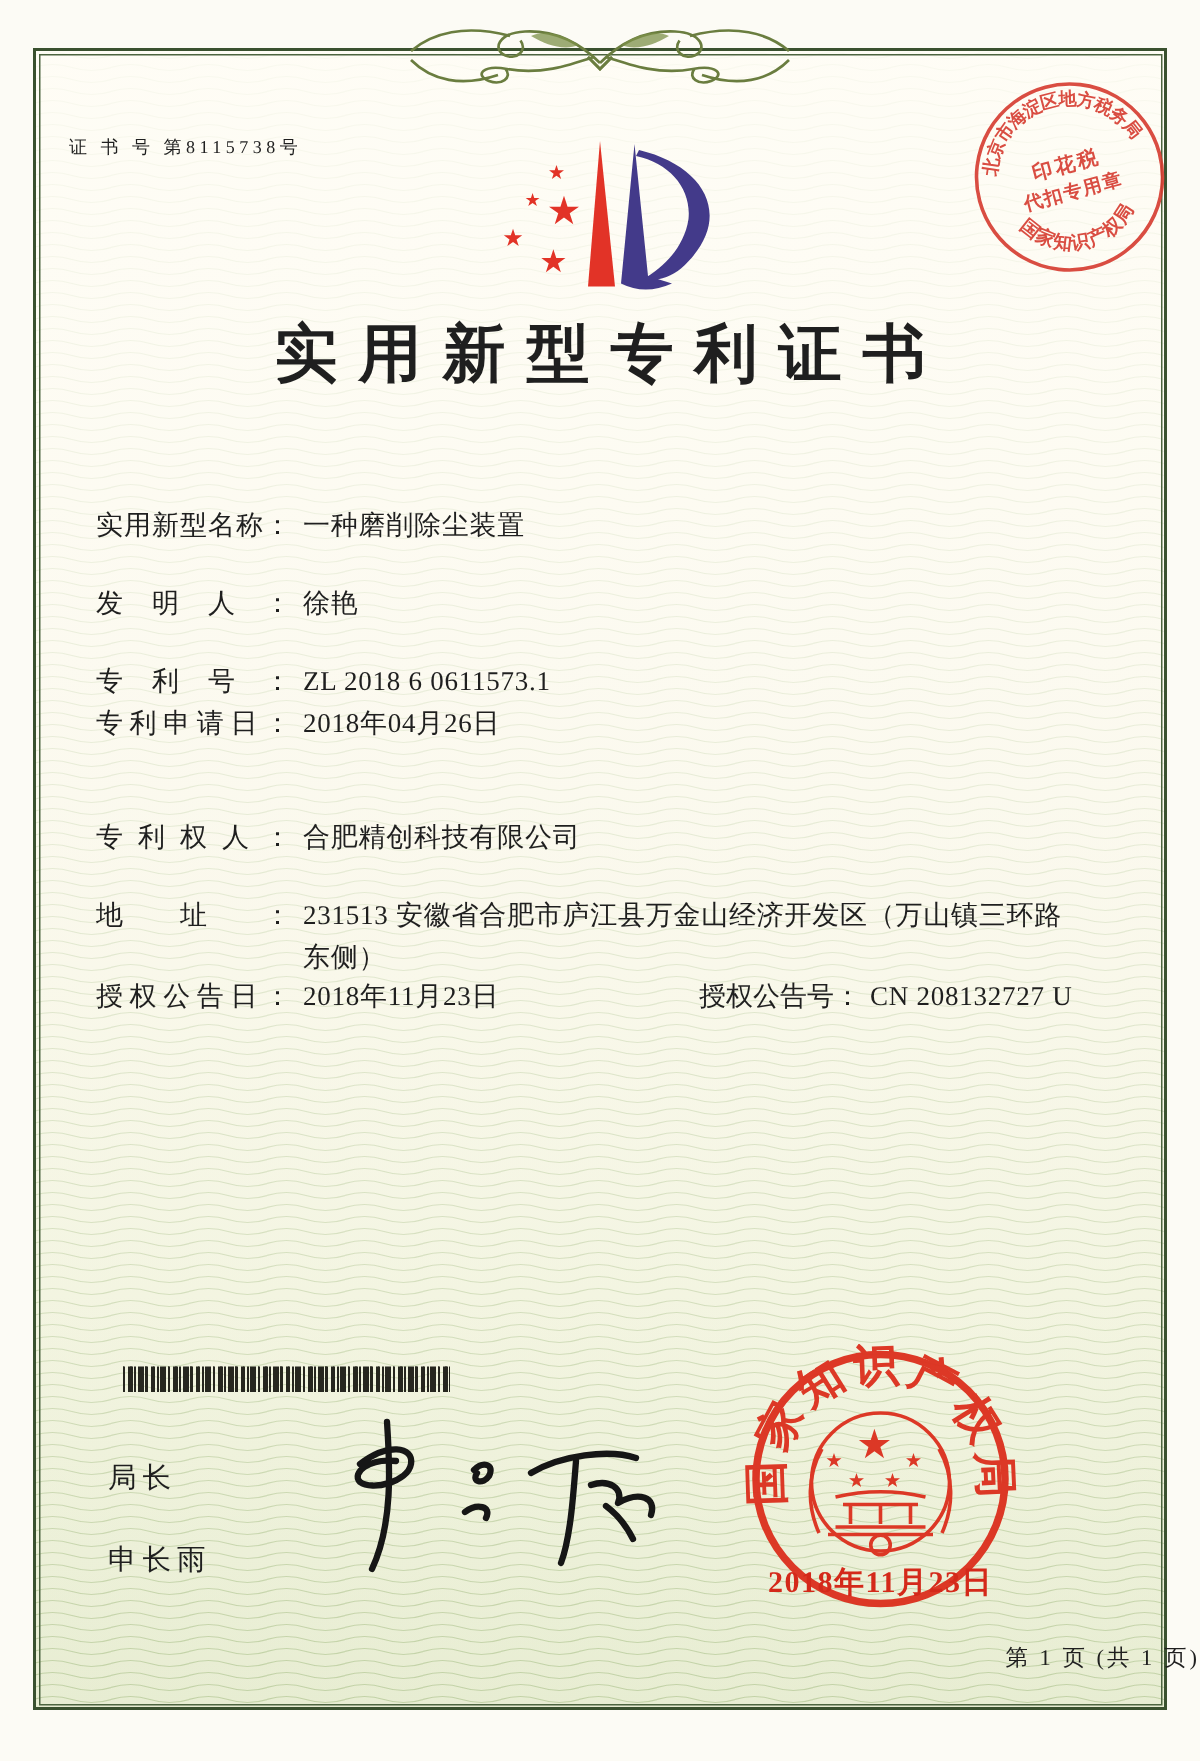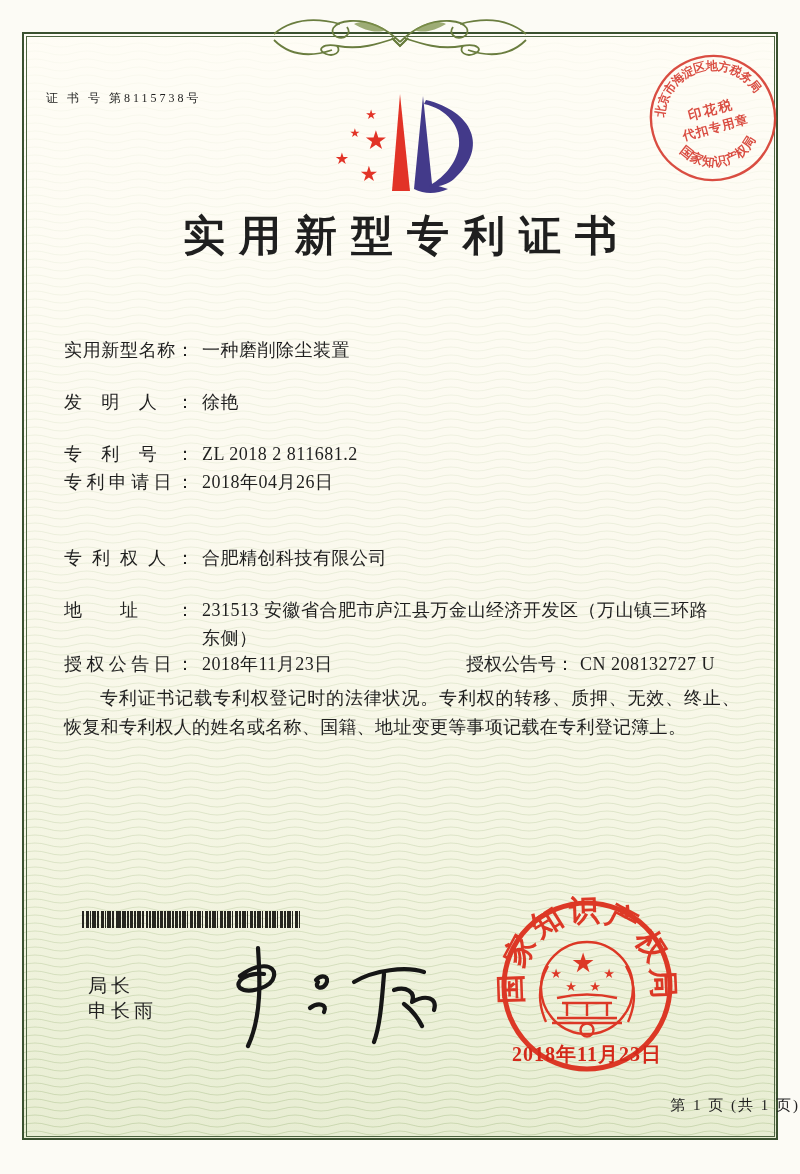--- a/index.html
+++ b/index.html
@@ -33,23 +33,23 @@
   .grant-no{position:absolute;left:402px;top:0;font-family:Liberation Serif, serif;}
   .grant-no .fvalue{margin-left:6px;}
   .paras{position:absolute;left:64px;top:684px;width:676px;font-size:18px;line-height:29px;text-align:justify;}
   .paras p{margin:0;text-indent:2em;letter-spacing:.3px;}
   .barcode{
     position:absolute;left:82px;top:911px;width:218px;height:17px;
     background:
       repeating-linear-gradient(90deg,#26261f 0 1.5px,rgba(0,0,0,0) 1.5px 3.5px,#26261f 3.5px 6.5px,rgba(0,0,0,0) 6.5px 7.5px),
       repeating-linear-gradient(90deg,#26261f 0 1px,rgba(0,0,0,0) 1px 5px);
   }
-  .officer{position:absolute;left:88px;top:974px;font-size:19px;letter-spacing:4px;}
+  .officer{position:absolute;left:72px;top:974px;font-size:19px;letter-spacing:4px;}
   .officer div{line-height:24px;}
-  .officer .name{margin-top:1px;}
+  .officer .name{margin-top:31px;}
   .signature{position:absolute;left:198px;top:942px;}
   .seal{position:absolute;left:494px;top:896px;opacity:.95;}
   .seal-date{
     position:absolute;left:497px;top:1041px;width:180px;text-align:center;
     color:#d4291a;font-size:20px;font-weight:700;letter-spacing:1px;z-index:4;
   }
   .tax-stamp{position:absolute;left:645px;top:50px;opacity:.9;z-index:4;}
   .ornament{position:absolute;left:264px;top:8px;z-index:4;}
   .footer{
     position:absolute;left:0;right:0;top:1096px;text-align:right;
@@ -136,40 +136,39 @@
 
     <div class="title">实用新型专利证书</div>
 
     <div class="frow" style="top:336px">
       <span class="flabel">实用新型名称：</span><span class="fvalue">一种磨削除尘装置</span>
     </div>
     <div class="frow" style="top:388px">
       <span class="flabel">发明人：</span><span class="fvalue">徐艳</span>
     </div>
     <div class="frow" style="top:440px">
-      <span class="flabel">专利号：</span><span class="fvalue">ZL 2018 2 811681.2</span>
+      <span class="flabel">专利号：</span><span class="fvalue">ZL 2018 6 0611573.1</span>
     </div>
     <div class="frow" style="top:468px">
       <span class="flabel">专利申请日：</span><span class="fvalue">2018年04月26日</span>
     </div>
     <div class="frow" style="top:544px">
       <span class="flabel">专利权人：</span><span class="fvalue">合肥精创科技有限公司</span>
     </div>
     <div class="frow" style="top:596px">
       <span class="flabel">地址：</span><span class="fvalue">231513 安徽省合肥市庐江县万金山经济开发区（万山镇三环路东侧）</span>
     </div>
     <div class="frow" style="top:650px">
       <span class="flabel">授权公告日：</span><span class="fvalue">2018年11月23日</span>
       <span class="grant-no">
         <span>授权公告号：</span><span class="fvalue">CN 208132727 U</span>
       </span>
     </div>
 
     <div class="paras">
-      <p>专利证书记载专利权登记时的法律状况。专利权的转移、质押、无效、终止、恢复和专利权人的姓名或名称、国籍、地址变更等事项记载在专利登记簿上。</p>
     </div>
 
     <div class="barcode"></div>
 
     <div class="officer">
       <div>局长</div>
       <div class="name">申长雨</div>
     </div>
 
     <svg class="signature" width="245" height="112" viewBox="0 0 245 112">

